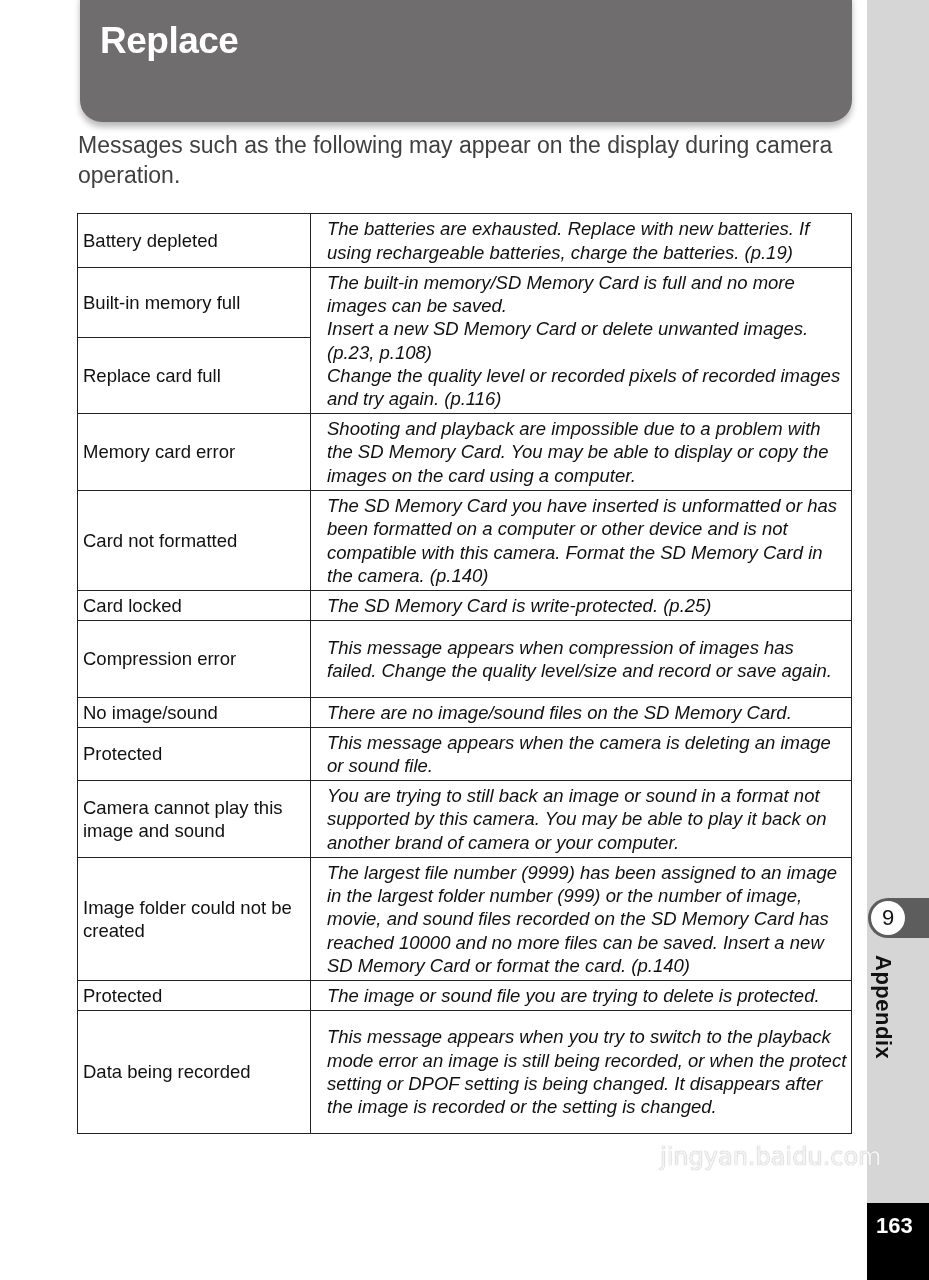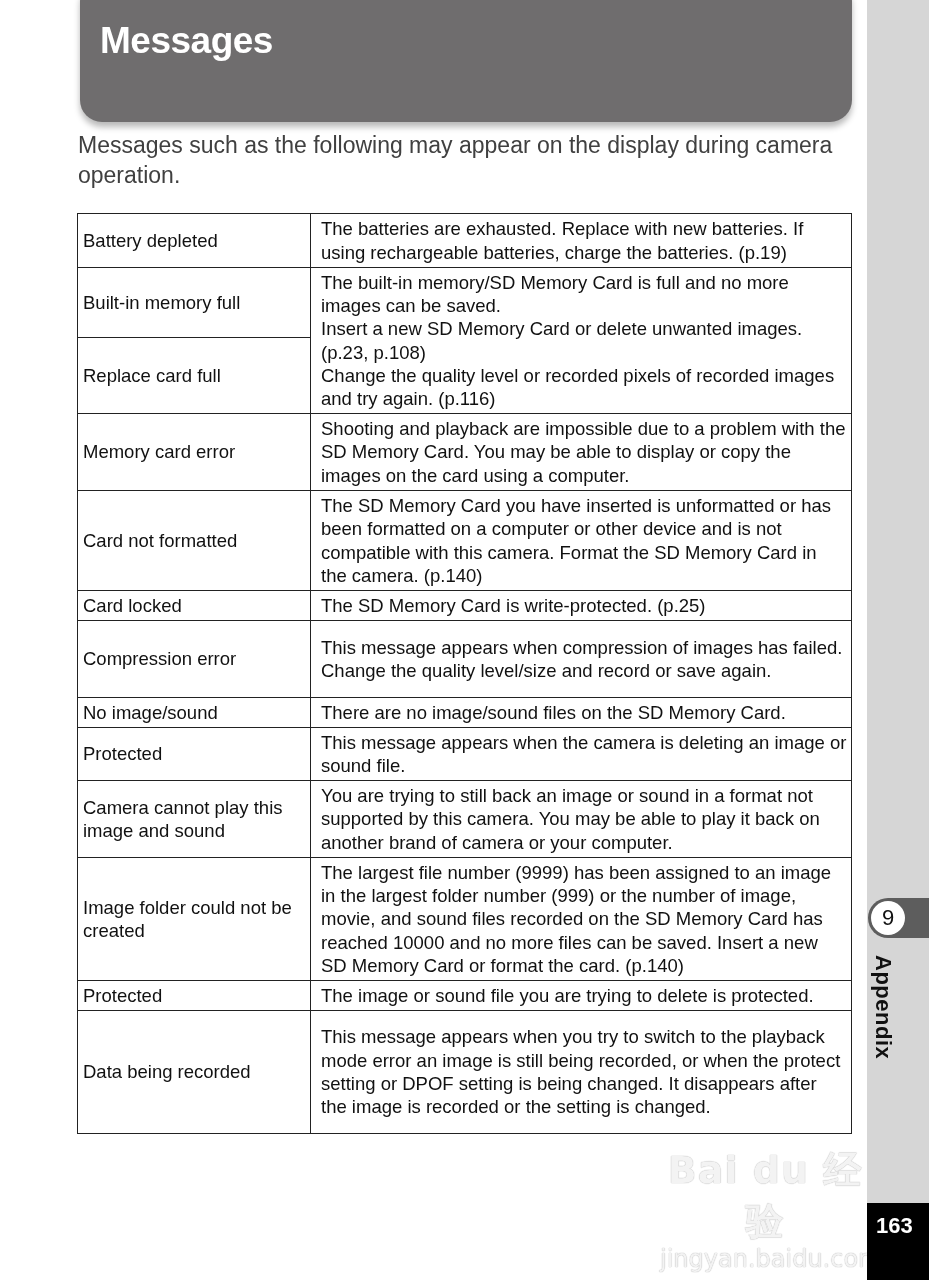--- a/index.html
+++ b/index.html
@@ -50,27 +50,27 @@
     .wm-logo { font-size: 38px; font-weight: bold; letter-spacing: 1px; }
     .wm-url { font-size: 24px; margin-top: -2px; }
     table.msgs {
       position: absolute; left: 77px; top: 213px; width: 775px;
       border-collapse: collapse; font-size: 18.5px; line-height: 23.3px;
     }
     table.msgs td {
       border: 1.6px solid #222; vertical-align: middle; padding: 0 5px;
     }
     table.msgs td.name { width: 222px; }
-    table.msgs td.desc { padding: 0 4px 0 10px; }
+    table.msgs td.desc { padding: 0 4px 0 16px; font-style: italic; }
   </style>
 </head>
 <body>
 
 <div class="header"></div>
-<div class="title">Messages</div>
+<div class="title">Replace</div>
 
 <div class="intro">Messages such as the following may appear on the display during camera operation.</div>
 
 <table class="msgs">
   <tbody>
       <tr style="height:54px">
     <td class="name">Battery depleted</td>
     <td class="desc">The batteries are exhausted. Replace with new batteries. If using rechargeable batteries, charge the batteries. (p.19)</td>
   </tr>
   <tr style="height:70px">
@@ -126,18 +126,17 @@
   </tr>
 </tbody>
   </table>
 
 <div class="side"></div>
 <div class="chapter-tab"></div>
 <div class="chapter-num">9</div>
 <div class="chapter-label">Appendix</div>
 
 <div class="watermark">
-  <div class="wm-logo">Bai du 经验</div>
   <div class="wm-url">jingyan.baidu.com</div>
 </div>
 
 <div class="page-box"></div>
 <div class="page-num">163</div>
 
 </body></html>

